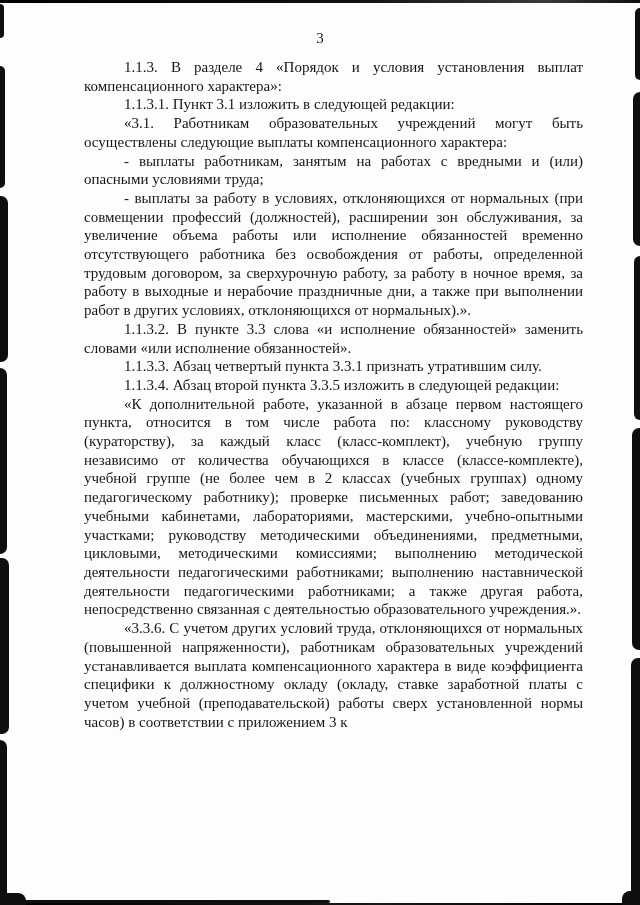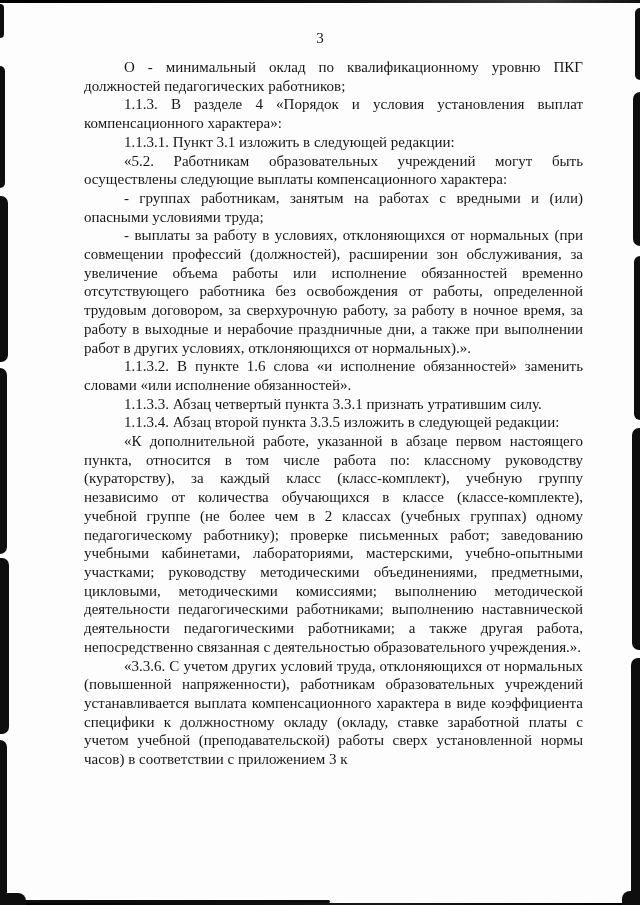--- a/index.html
+++ b/index.html
@@ -76,26 +76,25 @@
   <div class="art ar ar4"></div>
   <div class="art ar ar5"></div>
   <div class="art art-bottom"></div>
   <div class="art art-bottom-left"></div>
   <div class="art art-corner-bl"></div>
   <div class="art art-corner-br"></div>
 
   <div class="page-number">3</div>
 
   <div class="body-text">
-    <p>О - минимальный оклад по квалификационному уровню ПКГ должностей педагогических работников;</p>
     <p>1.1.3. В разделе 4 «Порядок и условия установления выплат компенсационного характера»:</p>
     <p>1.1.3.1. Пункт 3.1 изложить в следующей редакции:</p>
-    <p>«5.2. Работникам образовательных учреждений могут быть осуществлены следующие выплаты компенсационного характера:</p>
-    <p>- группах работникам, занятым на работах с вредными и (или) опасными условиями труда;</p>
+    <p>«3.1. Работникам образовательных учреждений могут быть осуществлены следующие выплаты компенсационного характера:</p>
+    <p>- выплаты работникам, занятым на работах с вредными и (или) опасными условиями труда;</p>
     <p>- выплаты за работу в условиях, отклоняющихся от нормальных (при совмещении профессий (должностей), расширении зон обслуживания, за увеличение объема работы или исполнение обязанностей временно отсутствующего работника без освобождения от работы, определенной трудовым договором, за сверхурочную работу, за работу в ночное время, за работу в выходные и нерабочие праздничные дни, а также при выполнении работ в других условиях, отклоняющихся от нормальных).».</p>
-    <p>1.1.3.2. В пункте 1.6 слова «и исполнение обязанностей» заменить словами «или исполнение обязанностей».</p>
+    <p>1.1.3.2. В пункте 3.3 слова «и исполнение обязанностей» заменить словами «или исполнение обязанностей».</p>
     <p>1.1.3.3. Абзац четвертый пункта 3.3.1 признать утратившим силу.</p>
     <p>1.1.3.4. Абзац второй пункта 3.3.5 изложить в следующей редакции:</p>
     <p>«К дополнительной работе, указанной в абзаце первом настоящего пункта, относится в том числе работа по: классному руководству (кураторству), за каждый класс (класс-комплект), учебную группу независимо от количества обучающихся в классе (классе-комплекте), учебной группе (не более чем в 2 классах (учебных группах) одному педагогическому работнику); проверке письменных работ; заведованию учебными кабинетами, лабораториями, мастерскими, учебно-опытными участками; руководству методическими объединениями, предметными, цикловыми, методическими комиссиями; выполнению методической деятельности педагогическими работниками; выполнению наставнической деятельности педагогическими работниками; а также другая работа, непосредственно связанная с деятельностью образовательного учреждения.».</p>
     <p>«3.3.6. С учетом других условий труда, отклоняющихся от нормальных (повышенной напряженности), работникам образовательных учреждений устанавливается выплата компенсационного характера в виде коэффициента специфики к должностному окладу (окладу, ставке заработной платы с учетом учебной (преподавательской) работы сверх установленной нормы часов) в соответствии с приложением 3 к</p>
   </div>
 
 </div>
 
 </body></html>

